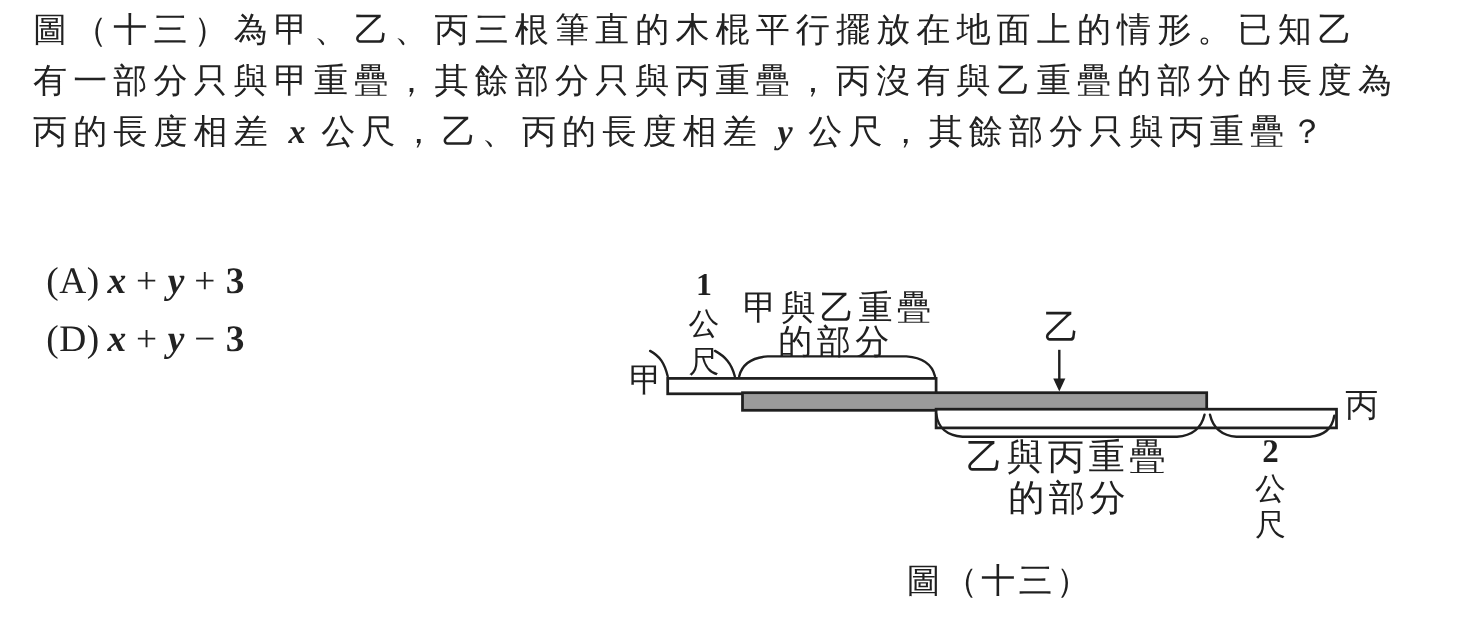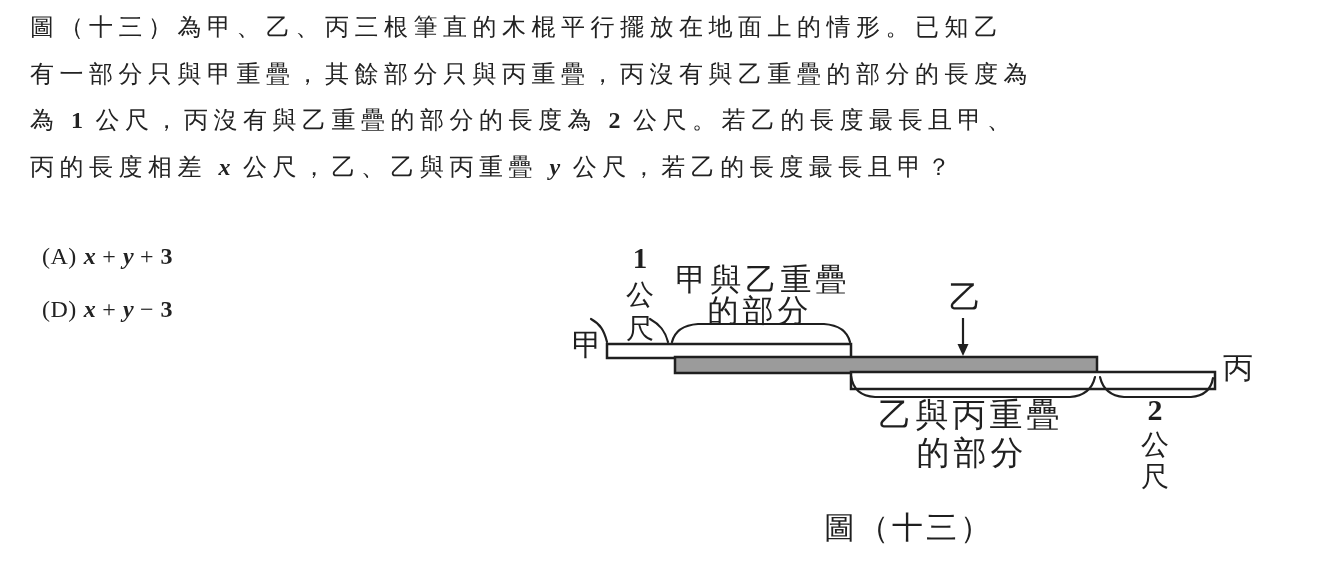--- a/index.html
+++ b/index.html
@@ -8,53 +8,52 @@
     background:#ffffff;
     font-family:"Liberation Serif","DejaVu Serif",serif;
     color:#222222;
     position:relative;
     overflow:hidden;
   }
   .problem-text{
     position:absolute;left:30px;top:4px;width:1300px;
   }
   .p-line{
-    font-size:24px;
+    font-size:31px;
     line-height:46.5px;
     letter-spacing:5.5px;
     white-space:nowrap;
   }
   .seg-num{font-weight:bold;letter-spacing:1px;}
   .seg-var{font-weight:bold;font-style:italic;letter-spacing:1px;}
   .options{
     position:absolute;left:42px;top:230px;
   }
   .option-row{
-    font-size:24px;
+    font-size:34px;
     line-height:52.5px;
     white-space:nowrap;
     letter-spacing:0.5px;
   }
   .option-label{margin-right:7px;}
   .option-row .seg-num{letter-spacing:0;}
   .option-row .seg-var{letter-spacing:0;}
   .diagram{
     position:absolute;left:558px;top:228px;width:782px;height:354px;
   }
   .diagram svg{display:block;}
   svg text{fill:#1f1f1f;}
 </style>
 </head>
 <body>
 
 <div class="problem-text">
     <div class="p-line"><span>圖（十三）為甲、乙、丙三根筆直的木棍平行擺放在地面上的情形。已知乙</span></div>
     <div class="p-line"><span>有一部分只與甲重疊，其餘部分只與丙重疊，丙沒有與乙重疊的部分的長度為</span></div>
-    <div class="p-line"><span>為 </span><span class="seg-num">1</span><span> 公尺，丙沒有與乙重疊的部分的長度為 </span><span class="seg-num">2</span><span> 公尺。若乙的長度最長且甲、</span></div>
-    <div class="p-line"><span>丙的長度相差 </span><span class="seg-var">x</span><span> 公尺，乙、乙與丙重疊 </span><span class="seg-var">y</span><span> 公尺，若乙的長度最長且甲？</span></div>
+    <div class="p-line"><span>丙的長度相差 </span><span class="seg-var">x</span><span> 公尺，乙、丙的長度相差 </span><span class="seg-var">y</span><span> 公尺，其餘部分只與丙重疊？</span></div>
   </div>
 
 <div class="options">
     <div class="option-row"><span class="option-label">(A)</span><span class="seg-var">x</span><span> + </span><span class="seg-var">y</span><span> + </span><span class="seg-num">3</span></div>
     <div class="option-row"><span class="option-label">(D)</span><span class="seg-var">x</span><span> + </span><span class="seg-var">y</span><span> − </span><span class="seg-num">3</span></div>
   </div>
 
 <div class="diagram">
   <svg width="782" height="354" viewBox="0 0 782 354">
 

